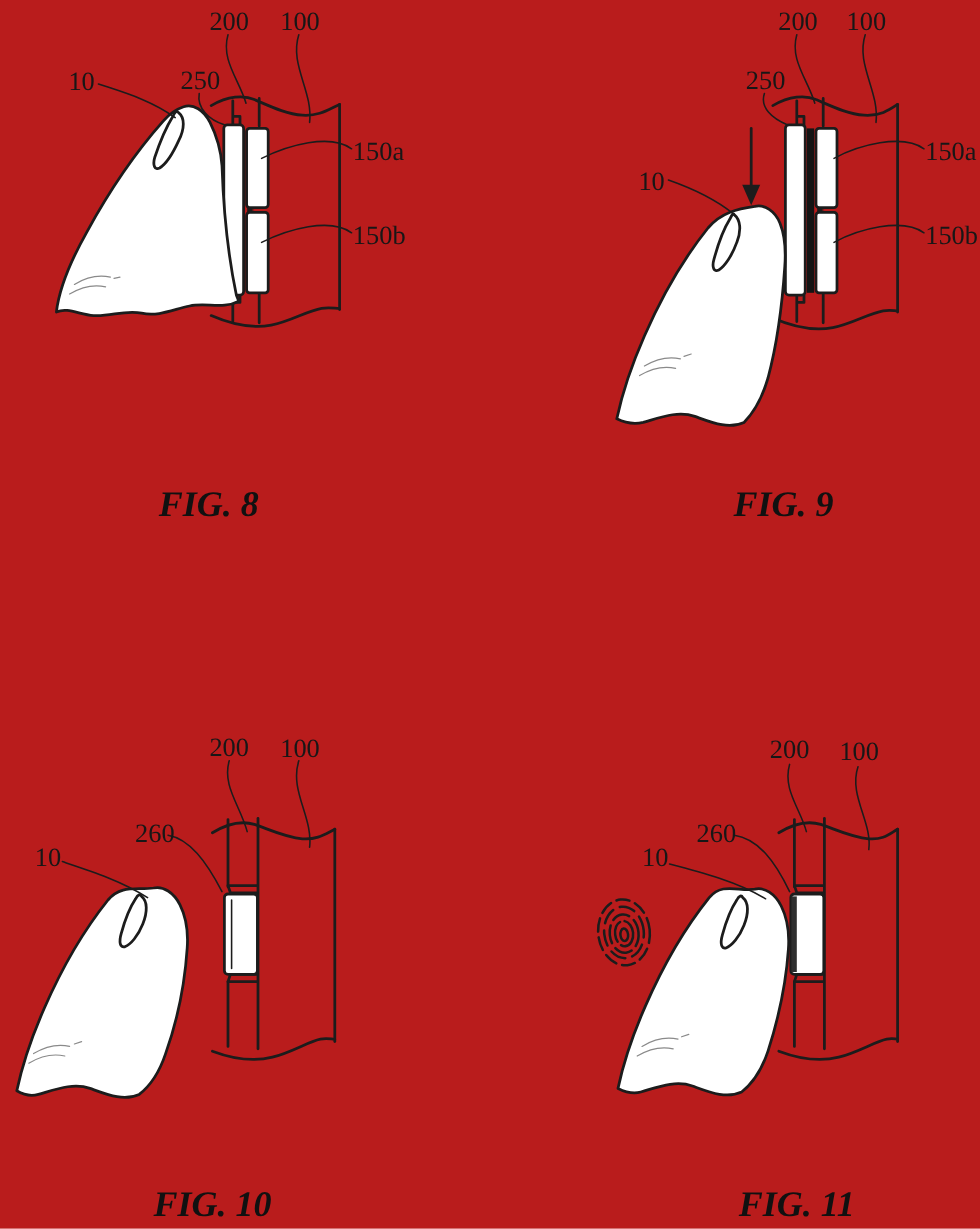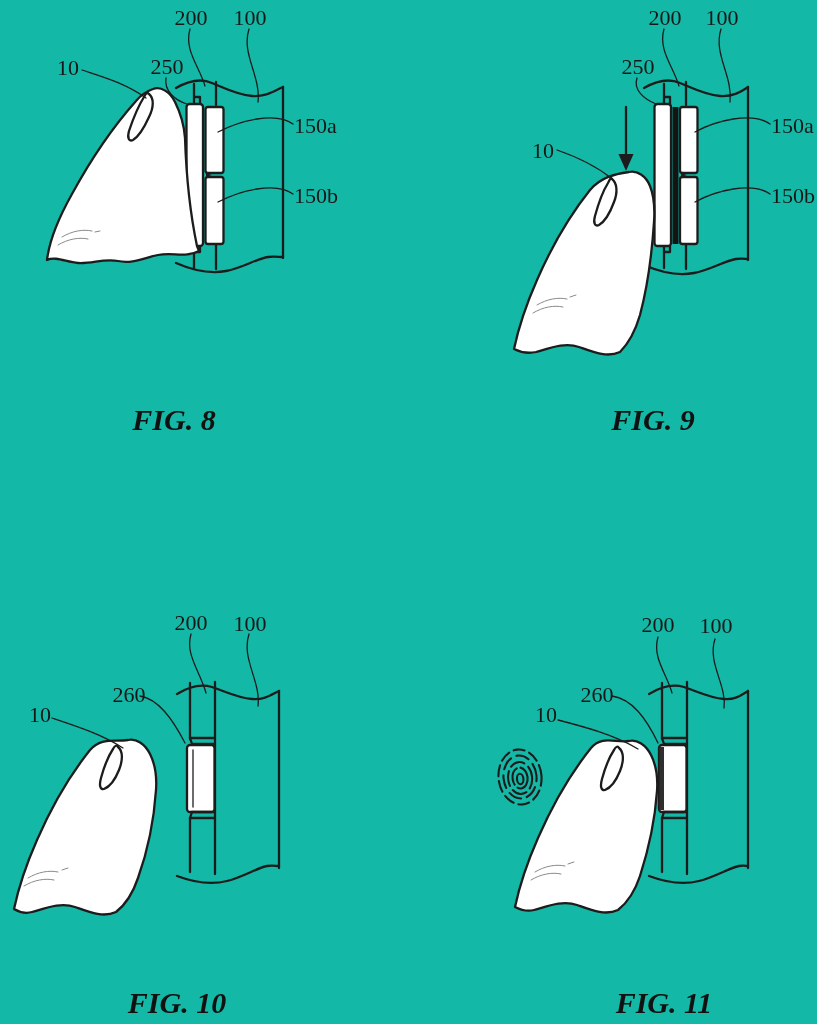--- a/index.html
+++ b/index.html
@@ -1,16 +1,16 @@
 <!DOCTYPE html>
 <html><head>
 <meta charset="utf-8">
 <style>
   html,body{margin:0;padding:0;background:#fff;}
-  #sheet{position:relative;width:817px;height:1024px;background:#14b8a6;overflow:hidden;}
+  #sheet{position:relative;width:817px;height:1024px;background:#b91c1c;overflow:hidden;}
   svg{position:absolute;left:0;top:0;}
   .ln{fill:none;stroke:#1c1c1c;stroke-width:2.3;stroke-linecap:round;stroke-linejoin:round;}
   .thin{fill:none;stroke:#1c1c1c;stroke-width:1.3;stroke-linecap:round;}
   .shape{fill:#ffffff;stroke:#1c1c1c;stroke-width:2.3;stroke-linejoin:round;}
   .crease{fill:none;stroke:#8a8a8a;stroke-width:1;stroke-linecap:round;}
   .ref{font-family:"Liberation Serif",serif;font-size:22px;fill:#171717;}
   .cap{font-family:"Liberation Serif",serif;font-size:30px;font-weight:bold;font-style:italic;fill:#111;}
   .mid{text-anchor:middle;}
   .fp{fill:none;stroke:#1c1c1c;stroke-width:2.1;stroke-linecap:round;}
 </style>

